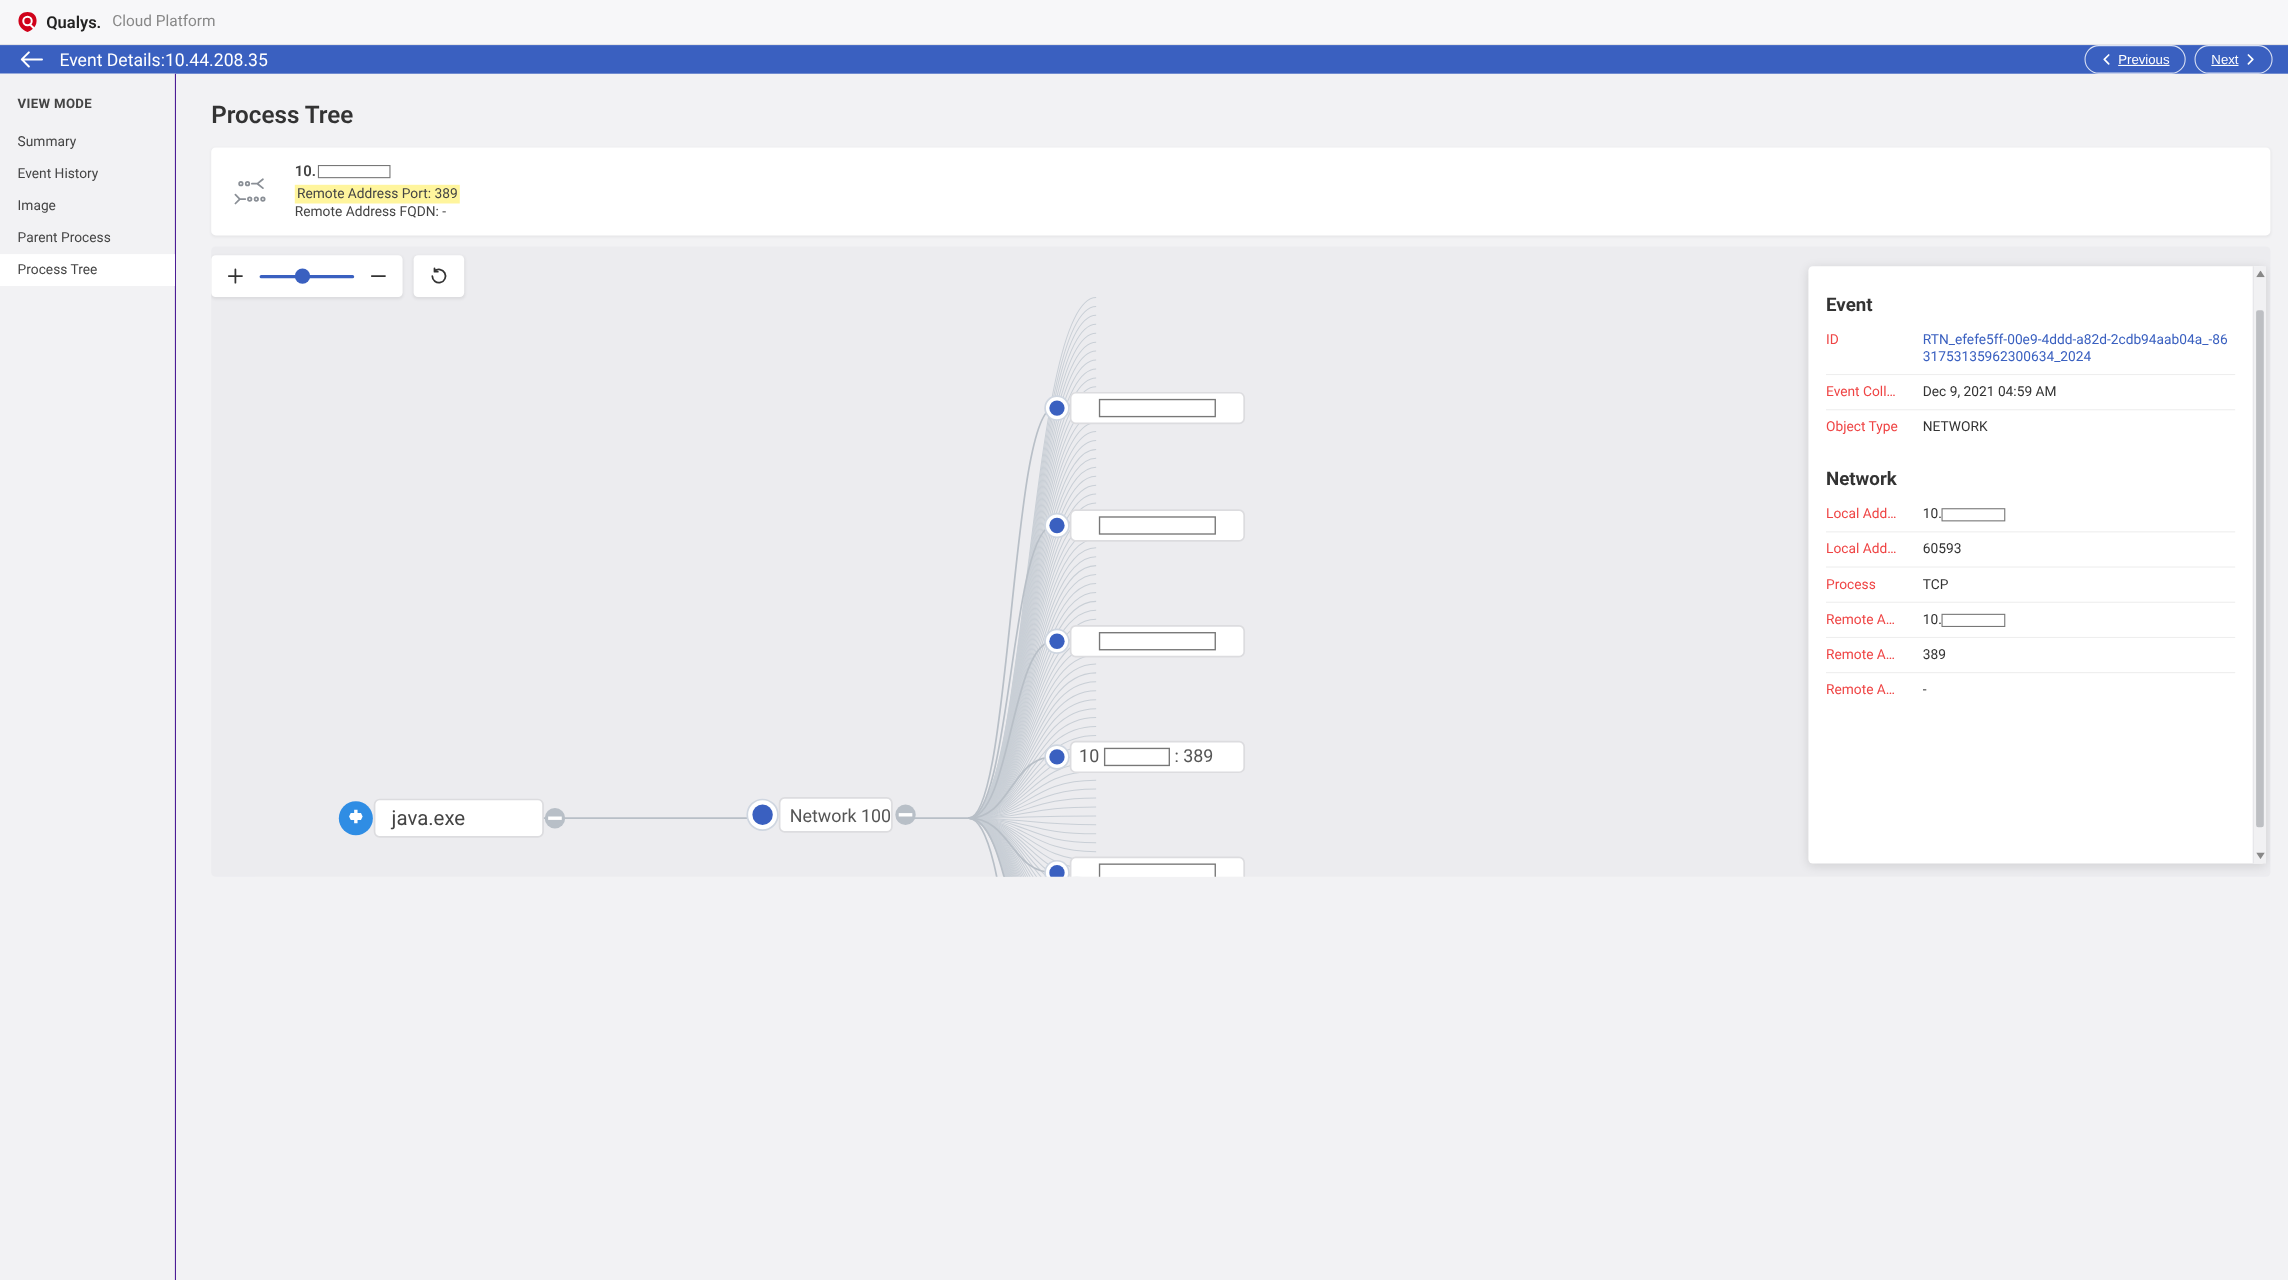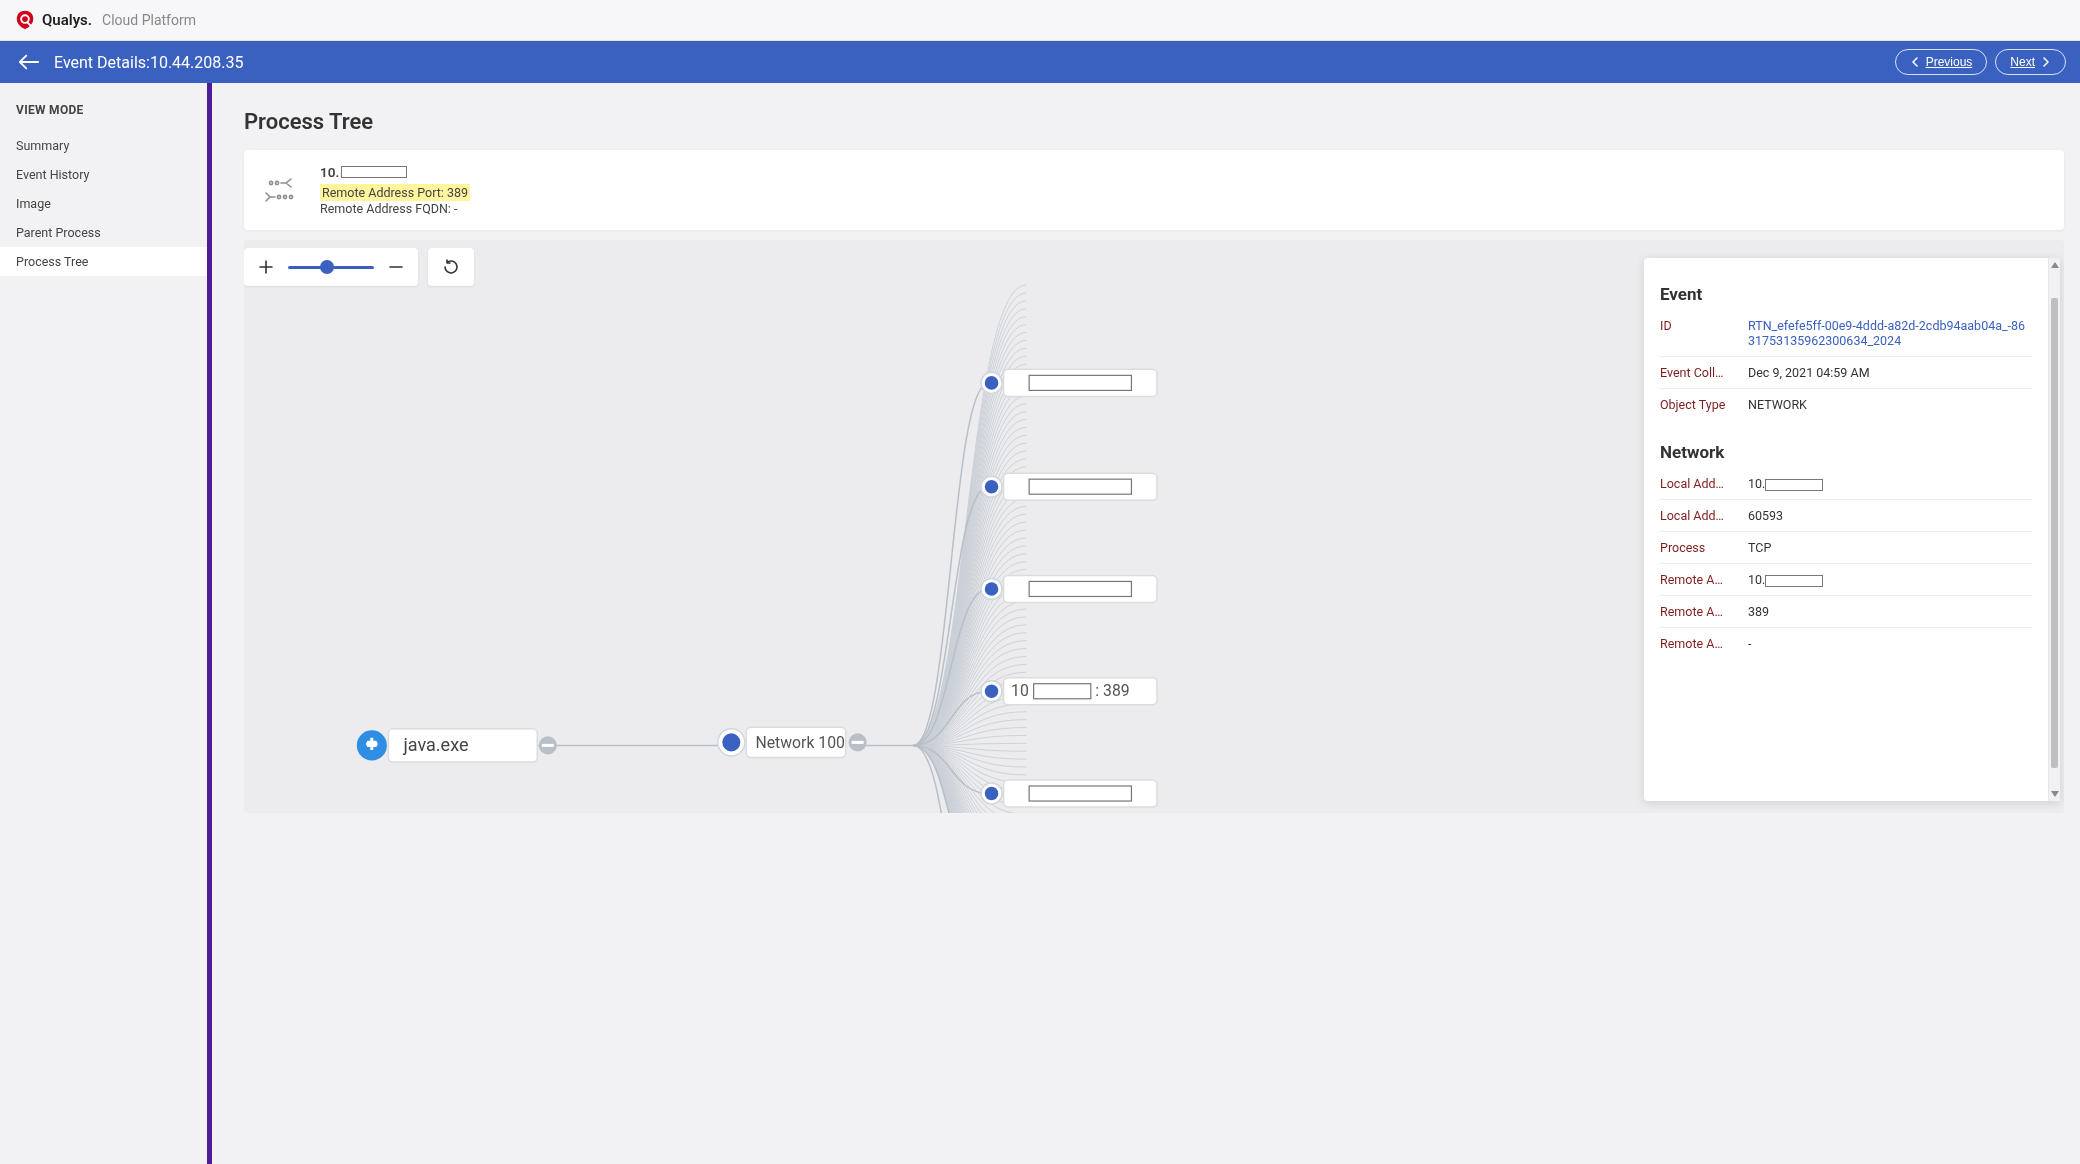--- a/index.html
+++ b/index.html
@@ -7,32 +7,32 @@
 .root { width: 100%; height: 100%; display: flex; flex-direction: column; }
 
 
 .brand-bar { height: 41px; background: #f7f7f9; display: flex; align-items: center; padding: 0 14px; border-bottom: 1px solid #e3e3e6; }
 .brand-logo { display: flex; align-items: center; gap: 6px; }
 .brand-q { width: 22px; height: 22px; }
 .brand-name { font-size: 15px; font-weight: 600; color: #222; }
 .brand-sub { font-size: 14px; color: #888; margin-left: 4px; font-weight: 400; }
 
 
-.action-bar { height: 42px; background: #3a60c0; color: #fff; display: flex; align-items: center; padding: 0 14px; }
+.action-bar { height: 26px; background: #3a60c0; color: #fff; display: flex; align-items: center; padding: 0 14px; }
 .back-btn { background: none; border: none; color: #fff; cursor: pointer; padding: 4px; margin-right: 10px; display: flex; align-items: center; }
 .page-title { font-size: 16px; font-weight: 400; }
 .action-spacer { flex: 1; }
 .nav-btn { height: 26px; border: 1px solid rgba(255,255,255,0.8); border-radius: 13px; background: transparent; color: #fff; cursor: pointer; padding: 0 14px; font-size: 12px; display: inline-flex; align-items: center; gap: 6px; margin-left: 8px; text-decoration: underline; }
 .nav-btn svg { width: 10px; height: 10px; }
 
 
 .body { flex: 1; display: flex; min-height: 0; }
 
 
-.sidebar { width: 212px; background: #f2f2f4; border-right: 5px solid #4c1d95; padding-top: 20px; flex-shrink: 0; }
+.sidebar { width: 160px; background: #f2f2f4; border-right: 1px solid #4c1d95; padding-top: 20px; flex-shrink: 0; }
 .sidebar-heading { font-size: 12px; font-weight: 700; color: #444; padding: 0 16px 14px 16px; letter-spacing: 0.3px; }
 .sidebar-item { font-size: 12.5px; color: #444; padding: 7px 16px; cursor: pointer; }
 .sidebar-item.active { background: #fff; }
 
 
 .main { flex: 1; padding: 26px 16px 0 32px; min-width: 0; overflow: hidden; }
 .section-title { font-size: 22px; font-weight: 600; color: #333; margin-bottom: 16px; }
 
 
 .summary-card { background: #fff; border-radius: 4px; box-shadow: 0 1px 3px rgba(0,0,0,0.06); display: flex; align-items: center; padding: 14px 18px; gap: 20px; margin-bottom: 10px; }
@@ -75,21 +75,21 @@
 .detail-scrollbar-arrow.top { top: 0; }
 .detail-scrollbar-arrow.bottom { bottom: 0; }
 
 .detail-header { background: #fff; border: 1px solid #e7e7ea; border-radius: 6px; display: flex; align-items: center; padding: 12px; gap: 16px; margin-bottom: 24px; }
 .detail-header .net-icon { width: 48px; height: 48px; background: #f3f3f5; border-radius: 4px; flex-shrink: 0; }
 .detail-ip { font-size: 16px; font-weight: 700; color: #333; }
 
 .detail-section-title { font-size: 17px; font-weight: 700; color: #333; margin: 10px 0 6px 0; }
 .detail-row { display: flex; padding: 8px 0; font-size: 12.5px; border-bottom: 1px solid #eee; align-items: flex-start; }
 .detail-row:last-child { border-bottom: none; }
-.detail-key { width: 88px; flex-shrink: 0; color: #7f1d1d; overflow: hidden; white-space: nowrap; text-overflow: ellipsis; padding-right: 20px; }
+.detail-key { width: 88px; flex-shrink: 0; color: #ef4444; overflow: hidden; white-space: nowrap; text-overflow: ellipsis; padding-right: 20px; }
 .detail-val { flex: 1; color: #333; word-break: break-all; }
 .detail-val.link { color: #3a60c0; }
 .detail-val .ip-redact { width: 58px; height: 12px; vertical-align: middle; }
 
 </style>
 </head>
 <body>
 
 <div class="root">
 

